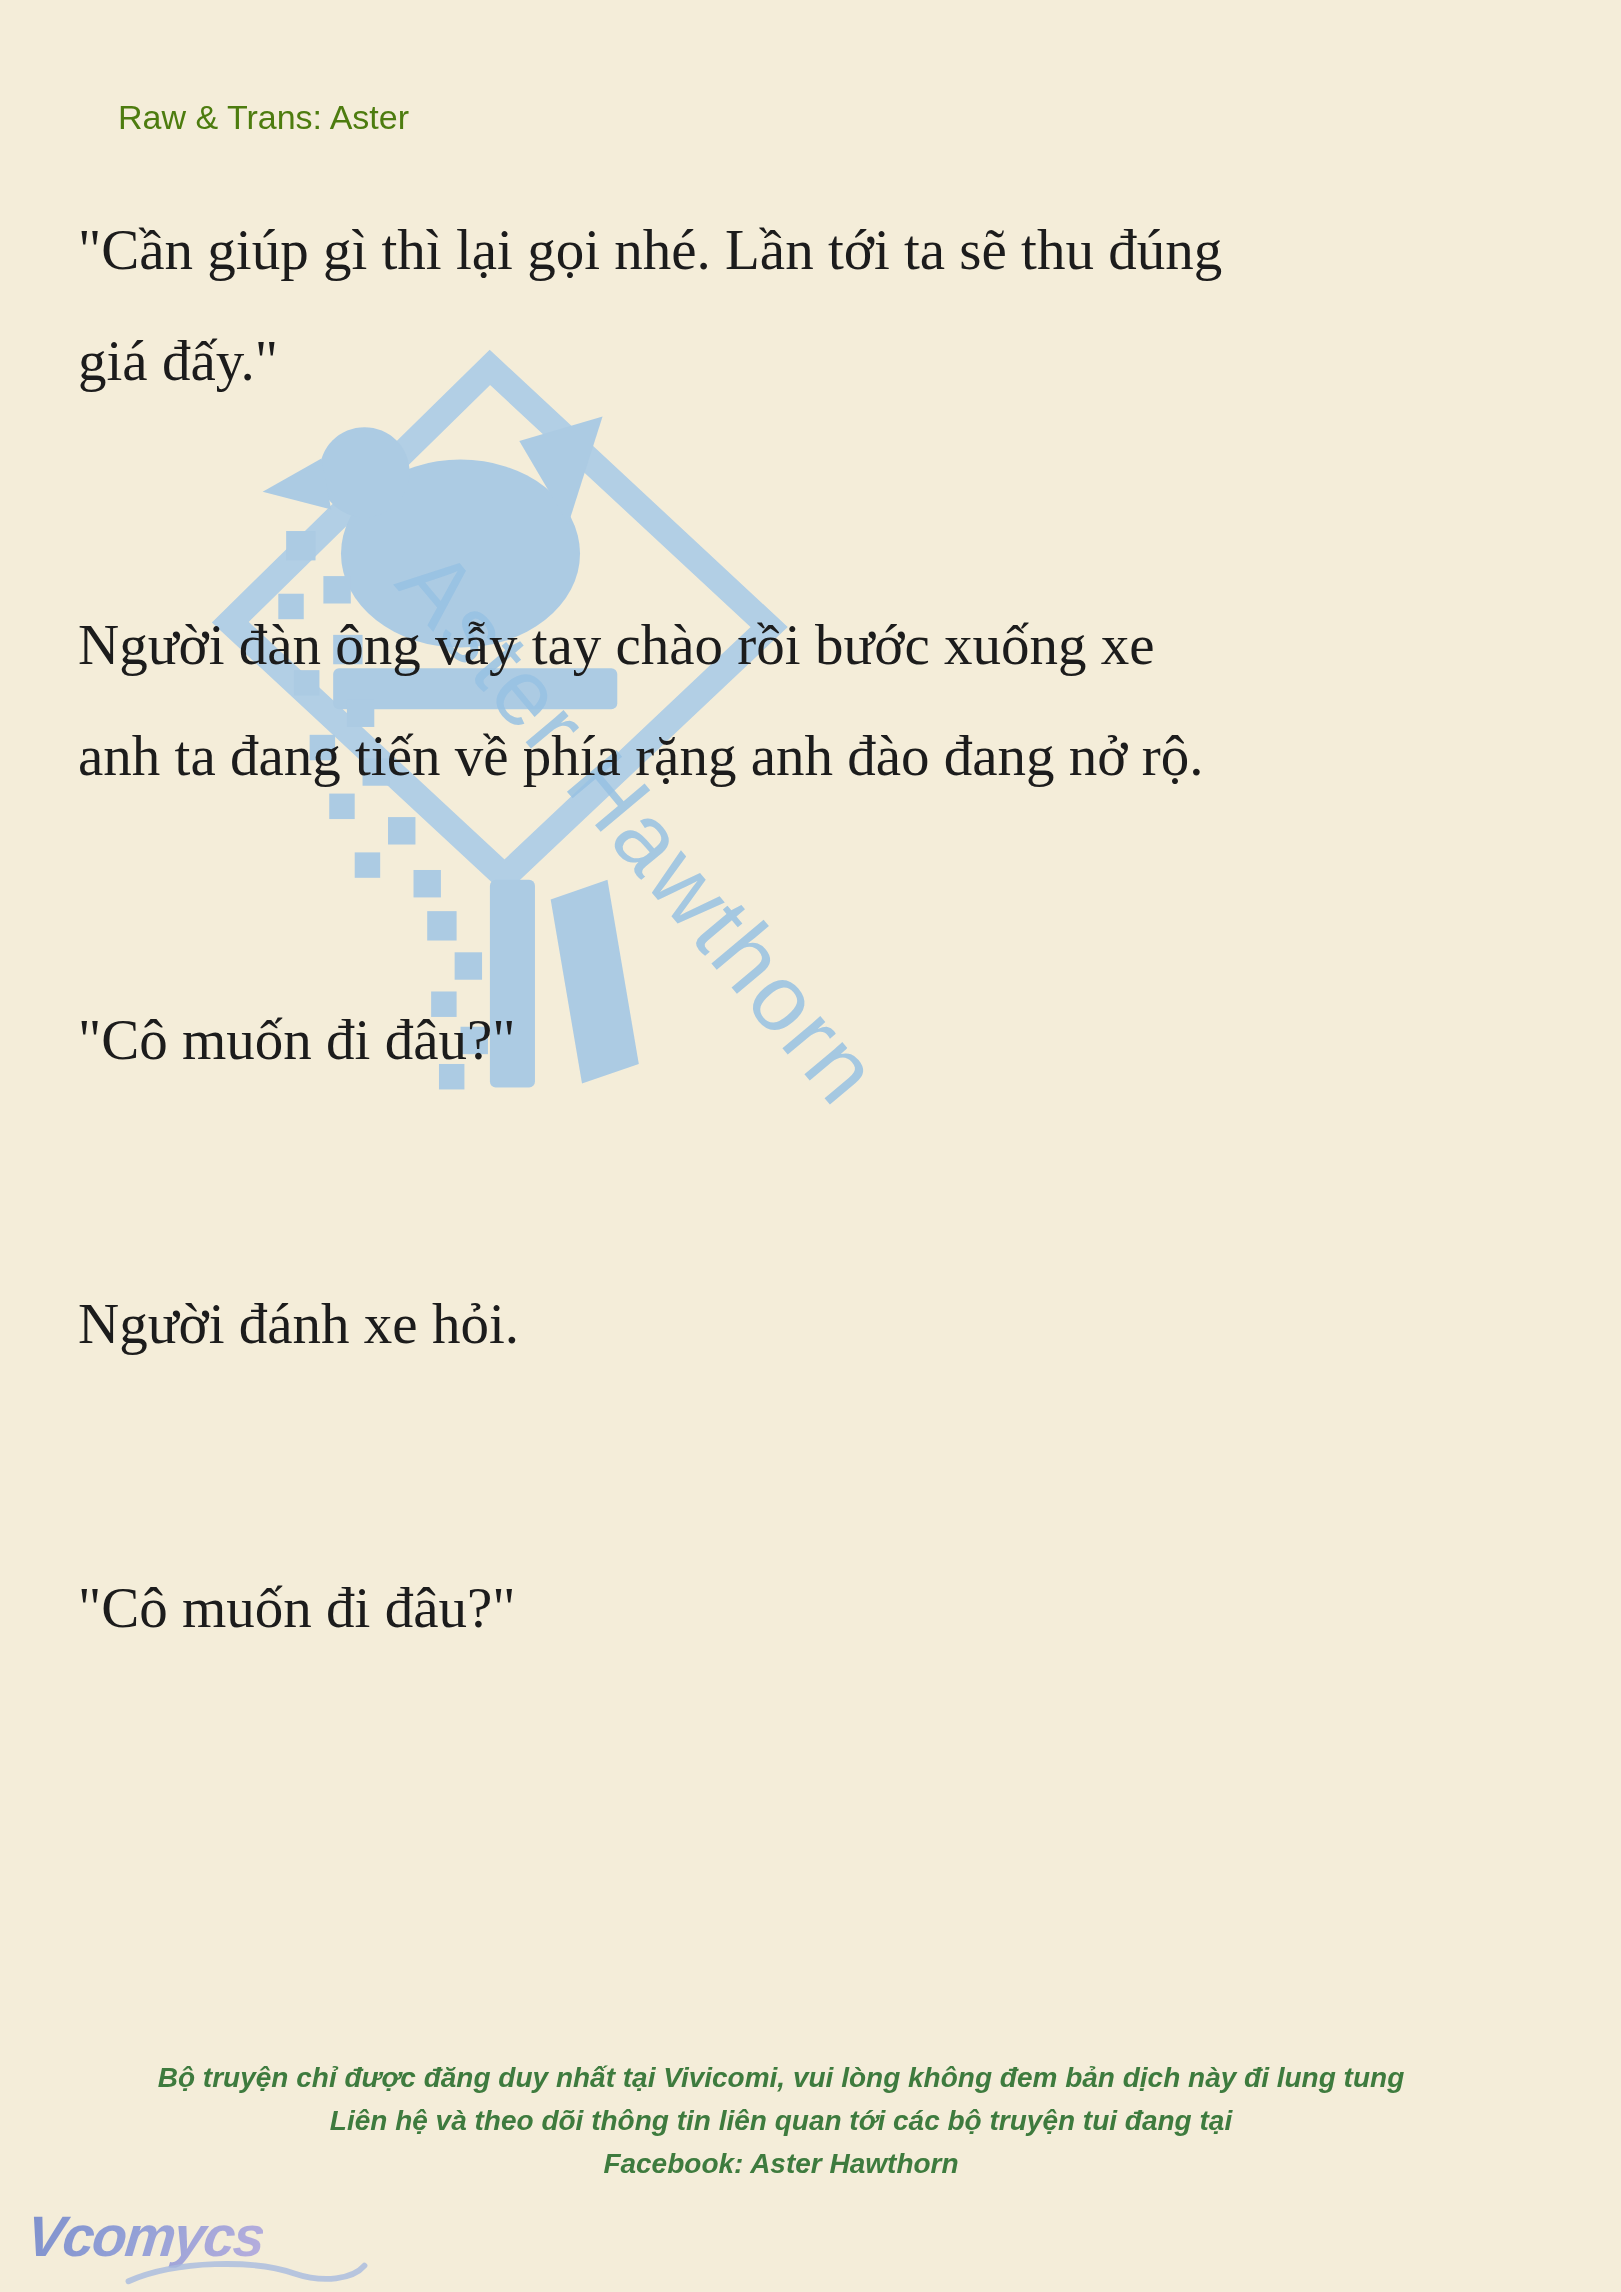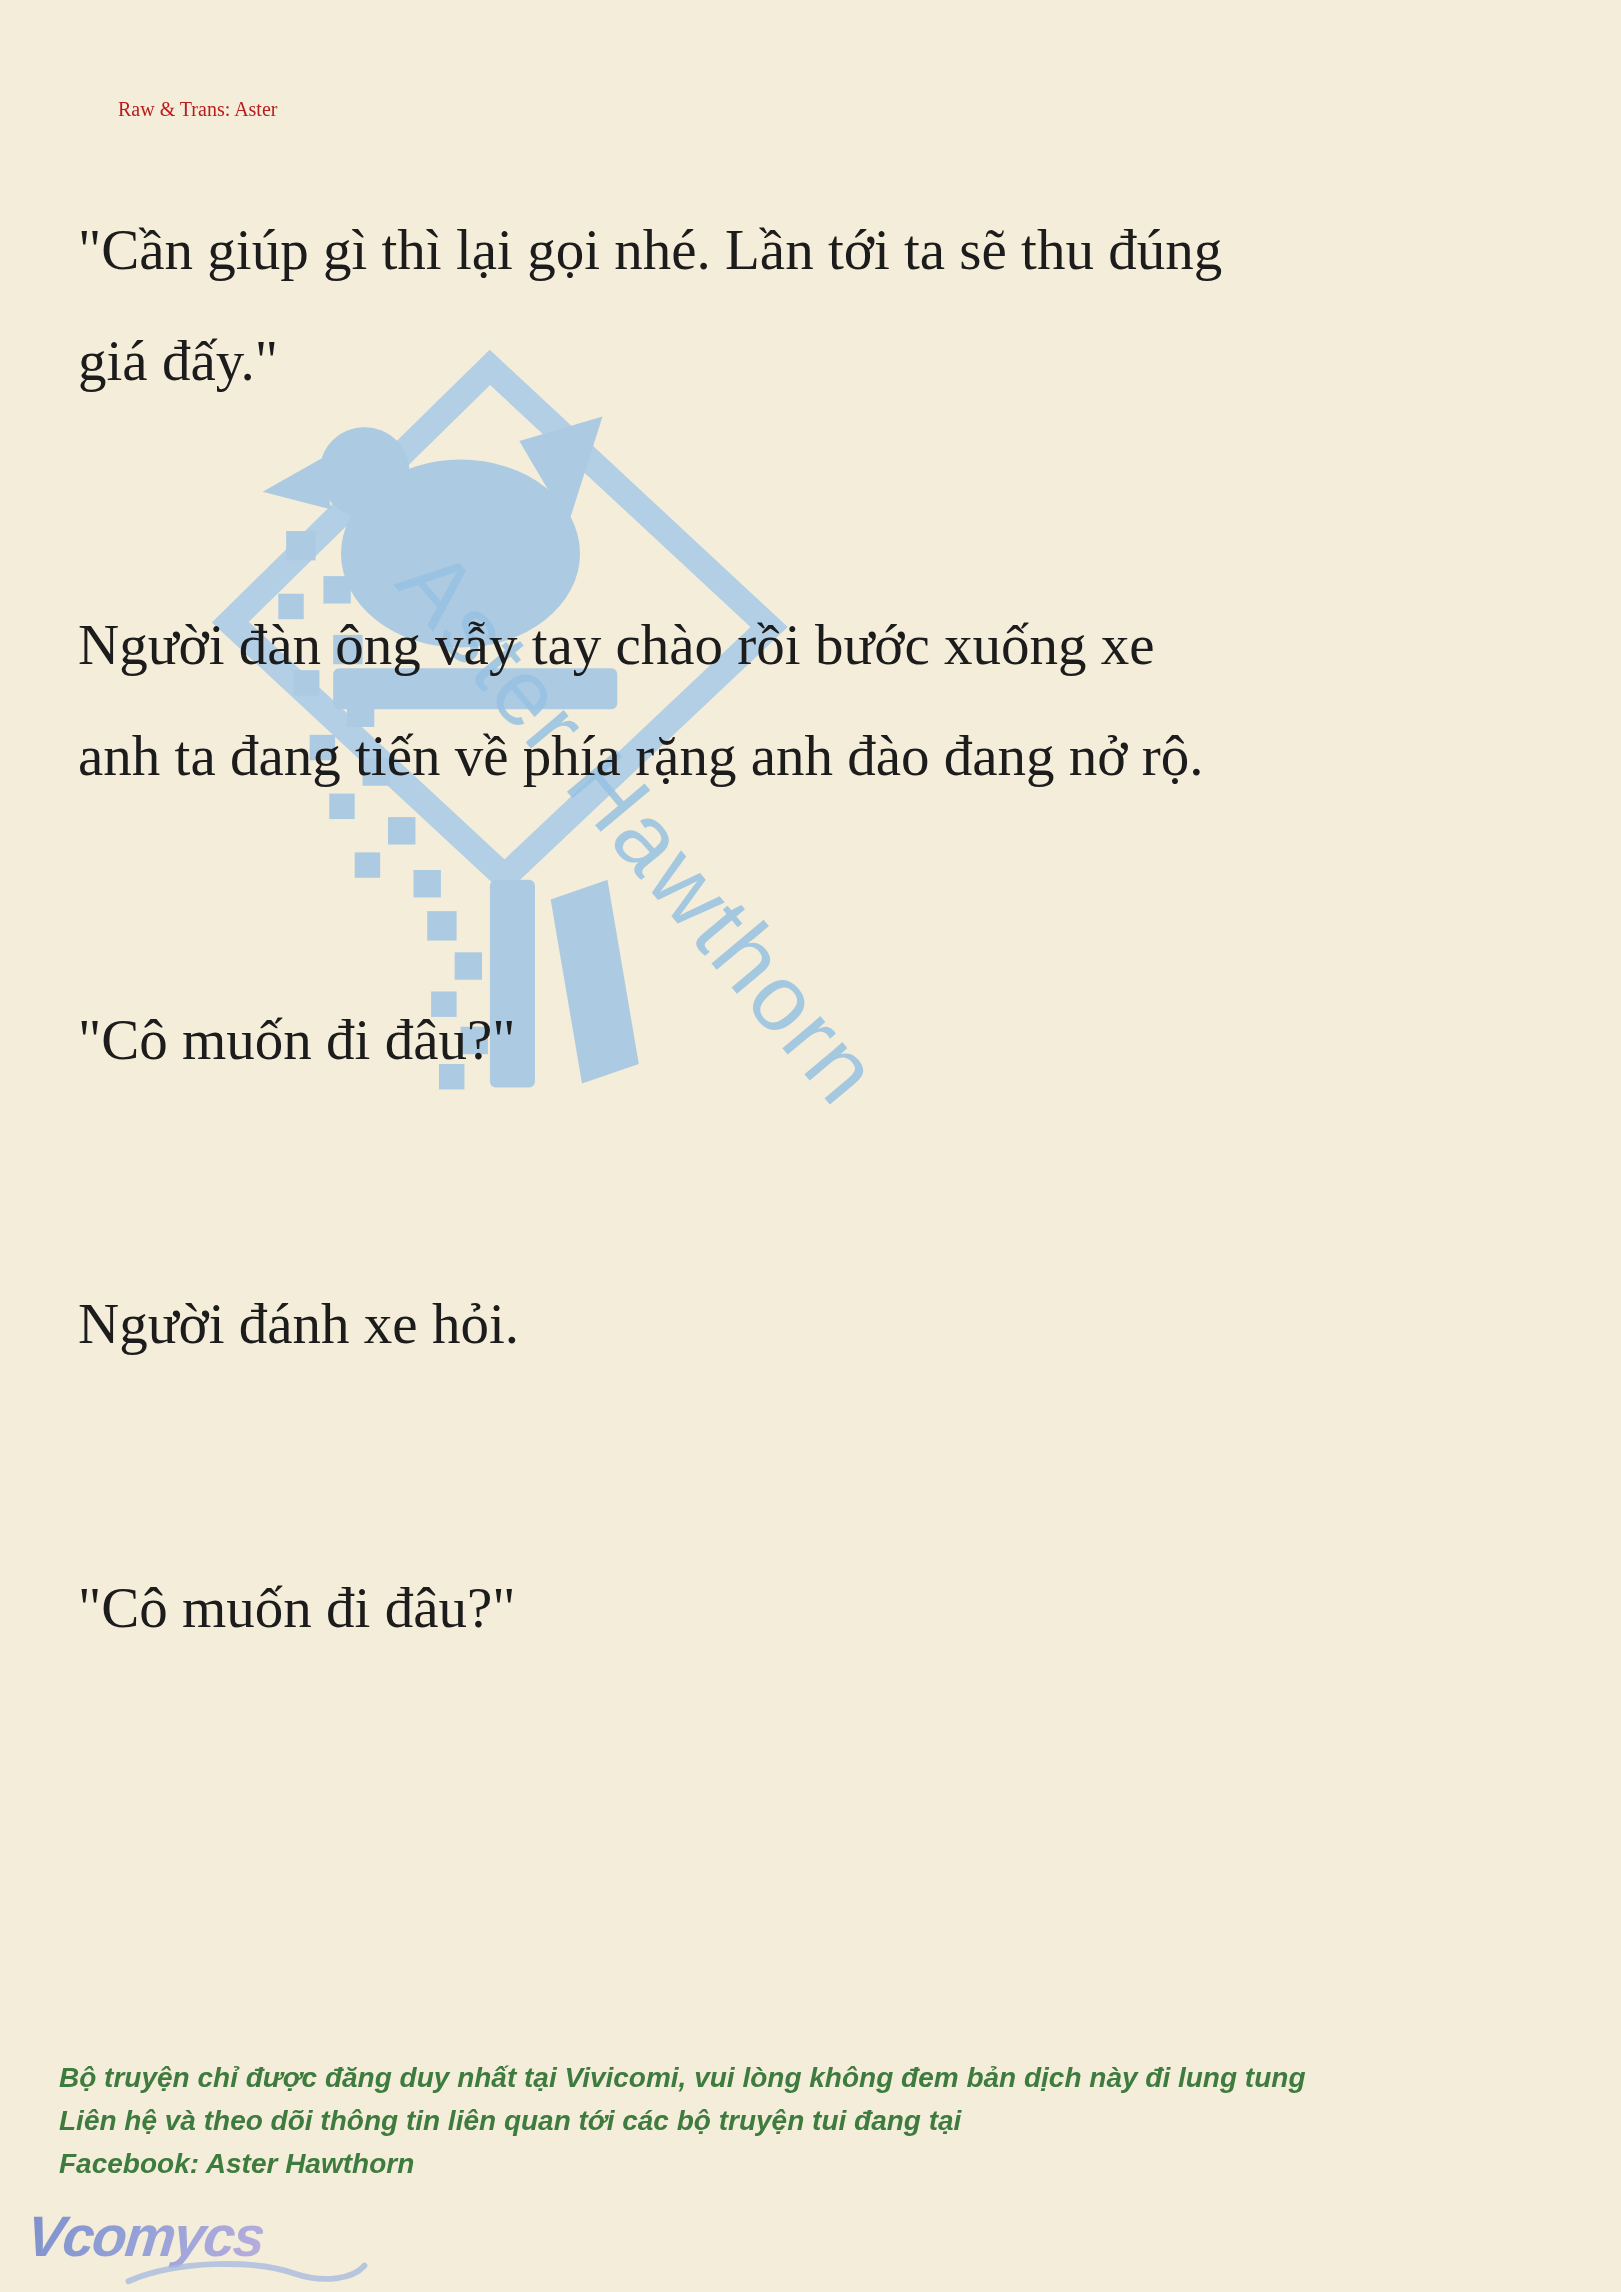--- a/index.html
+++ b/index.html
@@ -21,35 +21,35 @@
     font-family:"Liberation Sans", sans-serif;
     font-size:94px;
     letter-spacing:2.9px;
     color:#98c2e3;
     opacity:0.85;
     white-space:nowrap;
   }
   
   .header{
     position:absolute;left:118px;top:98px;z-index:2;
-    font-family:Liberation Serif, serif;
-    font-size:20px;color:#b91c1c;
+    font-family:Liberation Sans, sans-serif;
+    font-size:34px;color:#4d7c0f;
   }
   
   .body-text{
     position:absolute;left:78px;top:194px;right:118px;z-index:2;
     color:#1c1c1c;
     font-size:57px;
   }
   .body-text p{margin:0 0 173px 0;}
   .body-text .line{line-height:111px;white-space:nowrap;}
   
   .footer{
     position:absolute;left:59px;right:118px;top:2056px;z-index:2;
-    text-align:left;
+    text-align:center;
     font-family:"Liberation Sans", sans-serif;
     font-style:italic;
     font-weight:bold;
     font-size:28px;
     color:#3e7b3e;
   }
   .footer p{margin:0;line-height:43px;}
   
   .vcomycs{
     position:absolute;left:27.4px;top:2203px;z-index:3;

